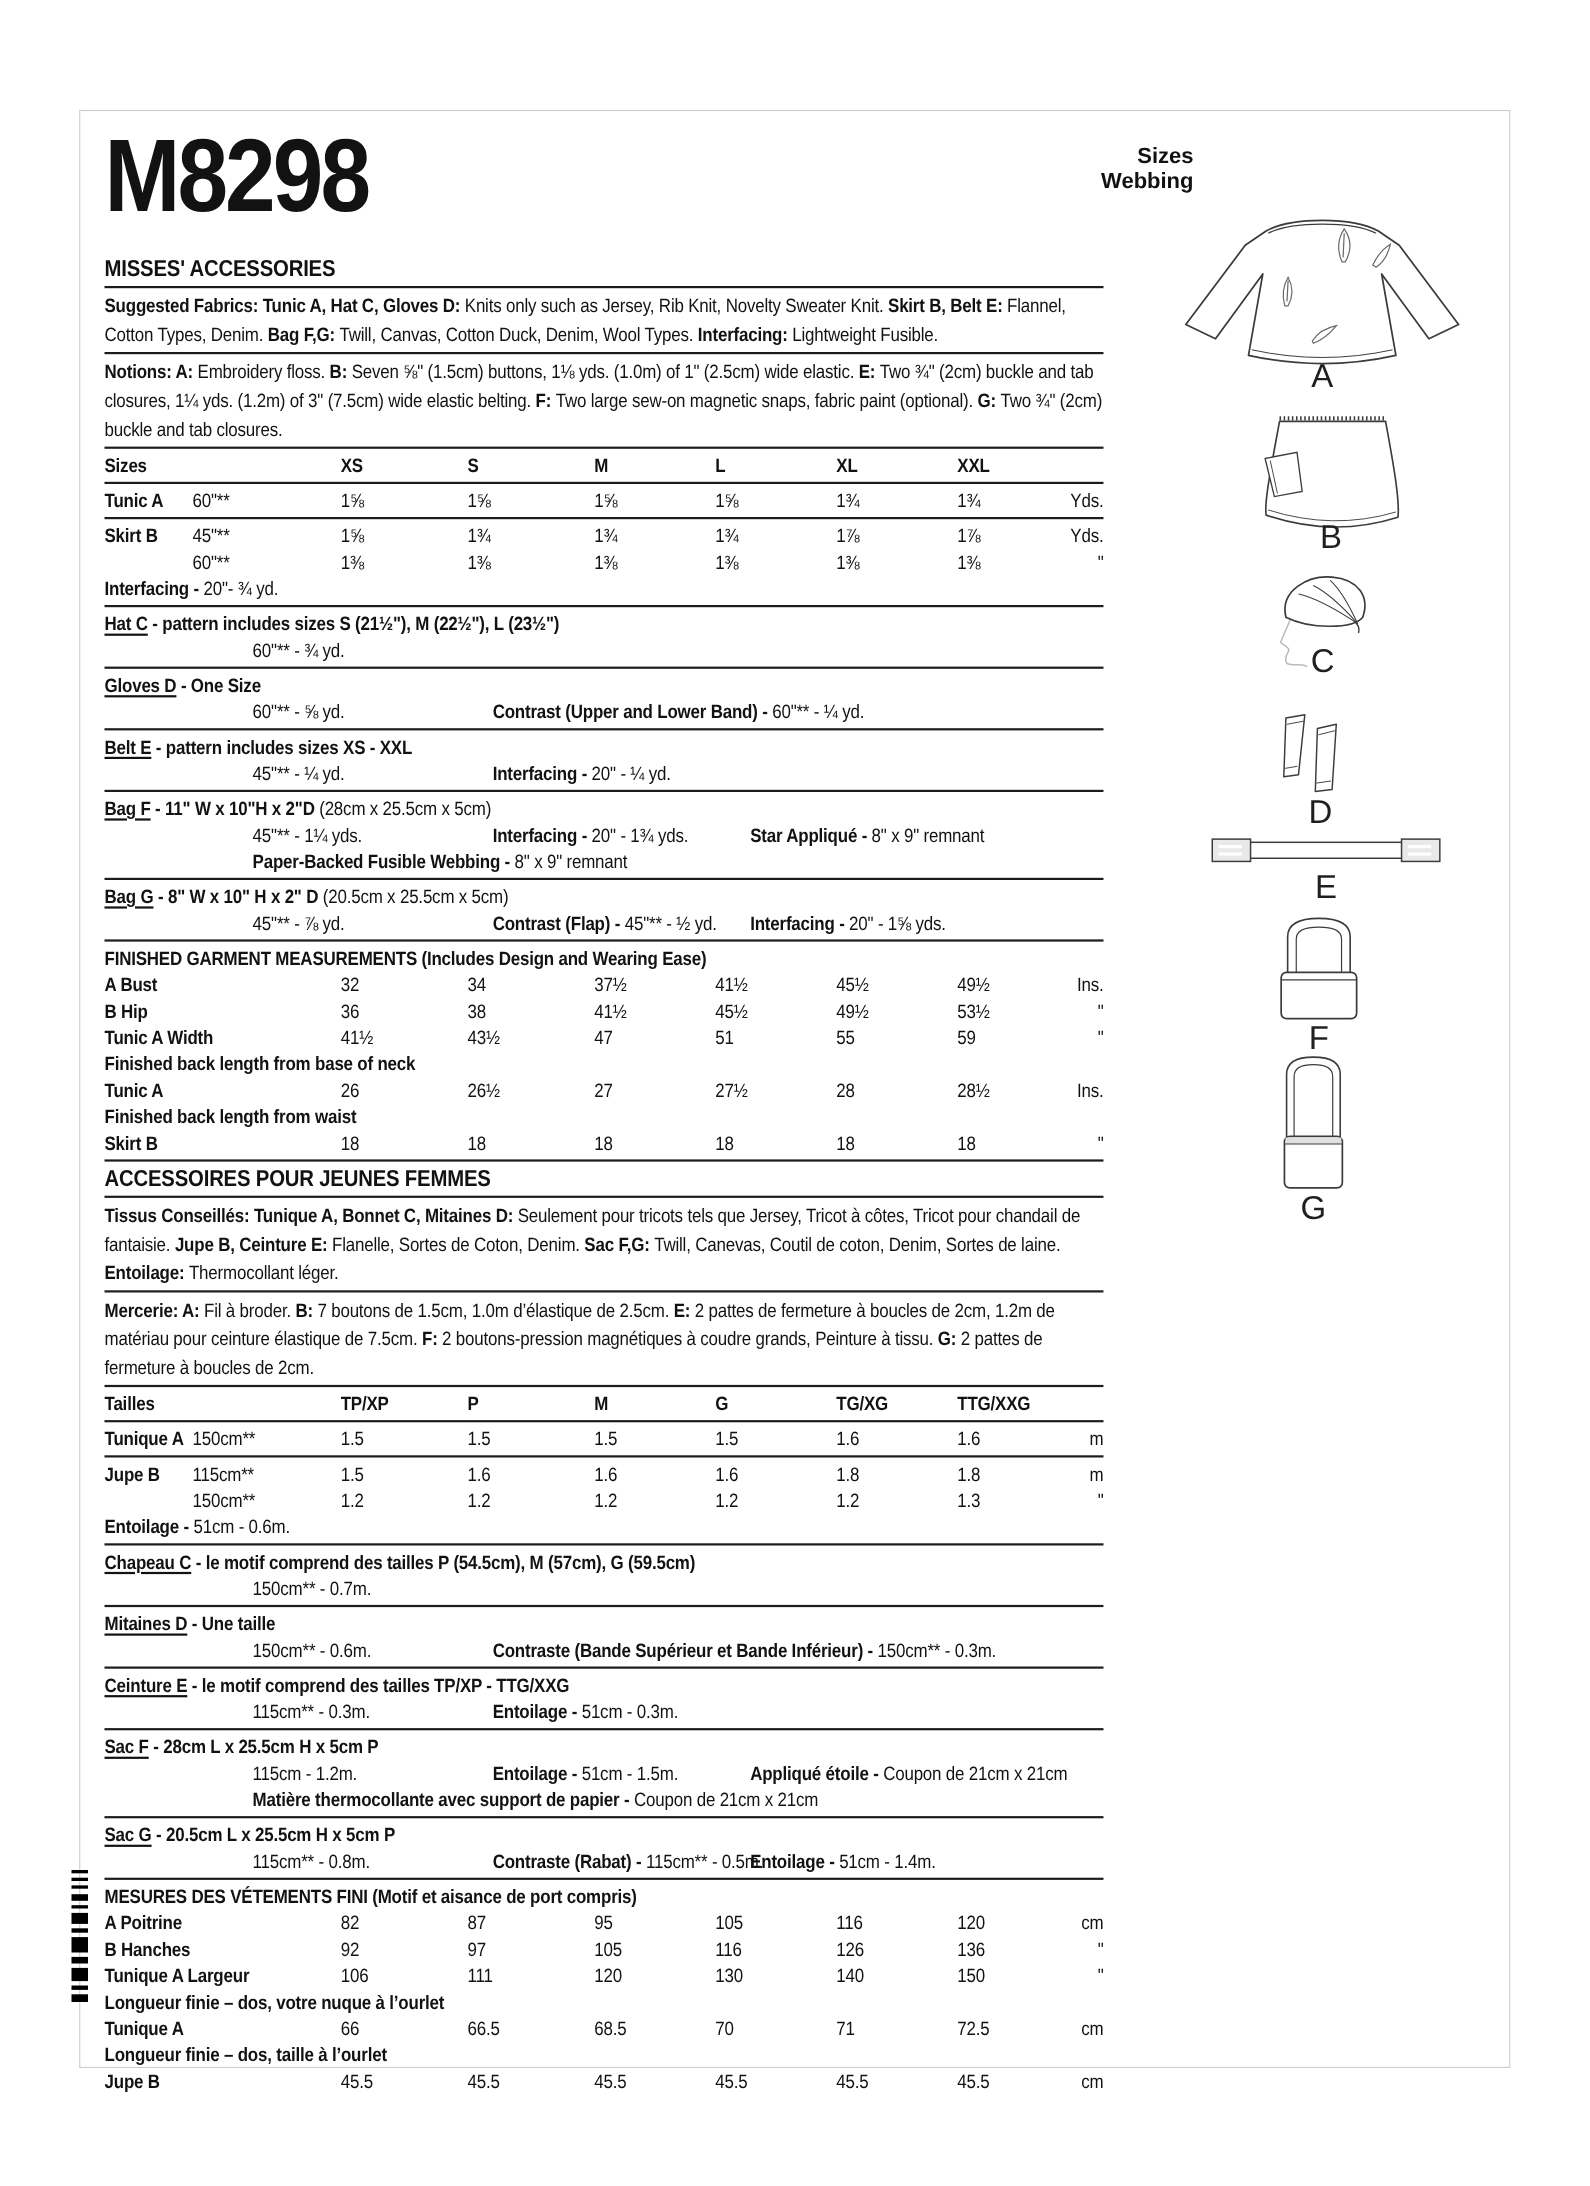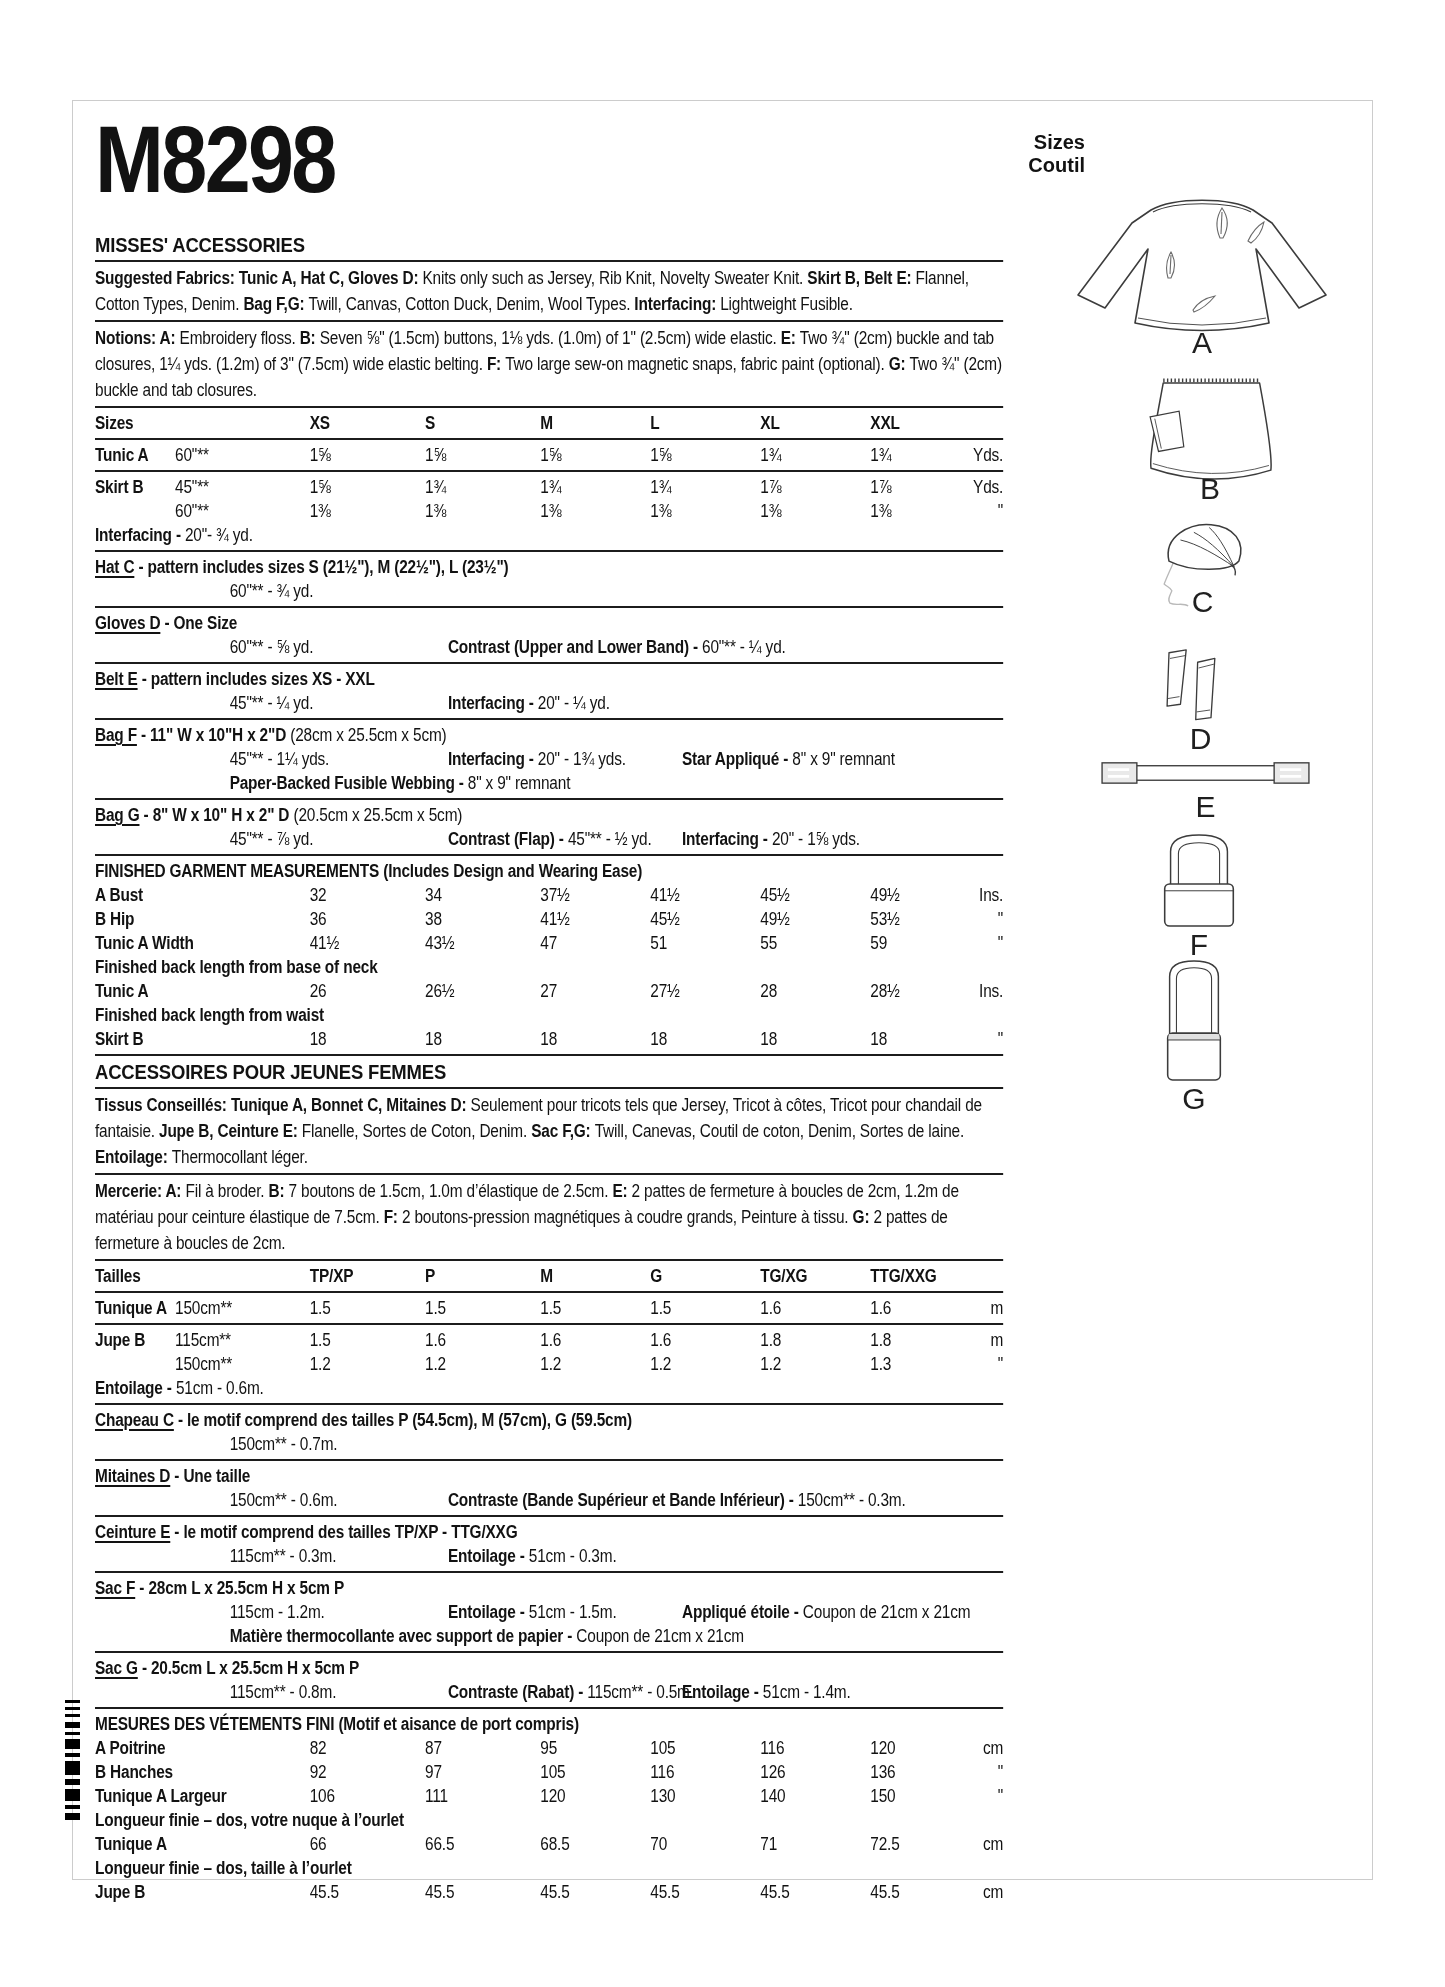--- a/index.html
+++ b/index.html
@@ -41,21 +41,21 @@
   .glabel { position:absolute; font-size:30px; line-height:34px; color:#1f1f1f; text-align:center; }
   .regmarks { position:absolute; left:64px; top:1700px; }
 </style>
 </head>
 <body>
 
 <div class="envelope"></div>
 
 <div class="difficulty">
   <div>Sizes</div>
-  <div>Coutil</div>
+  <div>Webbing</div>
 </div>
 
 <div class="content">
 
   <div class="pattern-number">M8298</div>
 
   <div class="h-major">MISSES' ACCESSORIES</div>
   <div class="rule"></div>
 
   <div class="para"><span class="b">Suggested Fabrics: Tunic A, Hat C, Gloves D: </span><span>Knits only such as Jersey, Rib Knit, Novelty Sweater Knit. </span><span class="b">Skirt B, Belt E: </span><span>Flannel, Cotton Types, Denim. </span><span class="b">Bag F,G: </span><span>Twill, Canvas, Cotton Duck, Denim, Wool Types. </span><span class="b">Interfacing: </span><span>Lightweight Fusible.</span></div>

